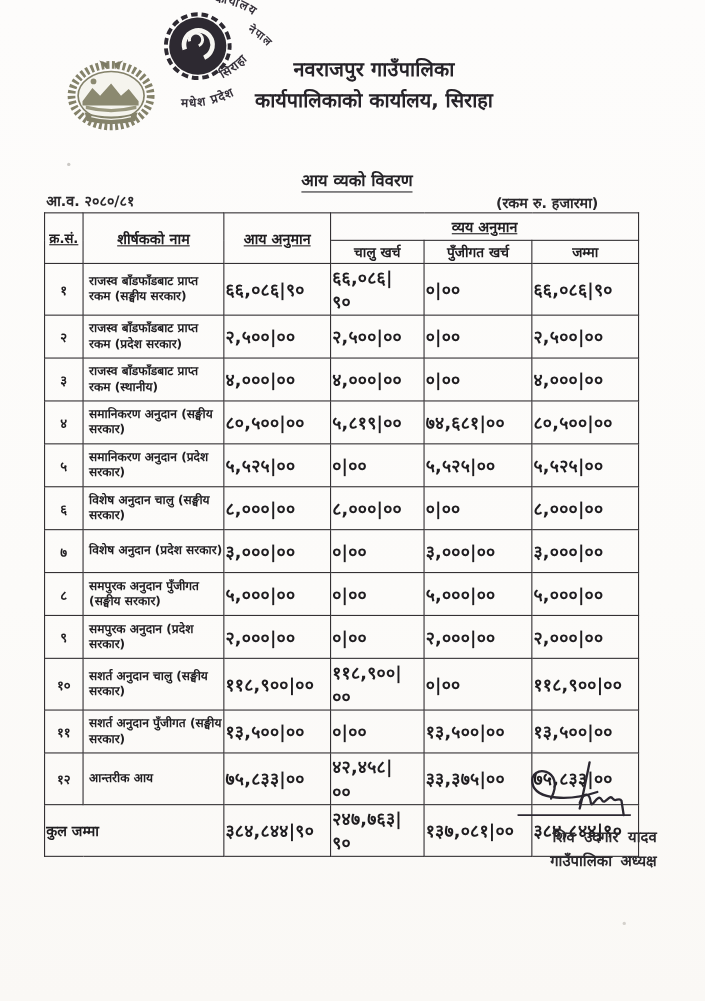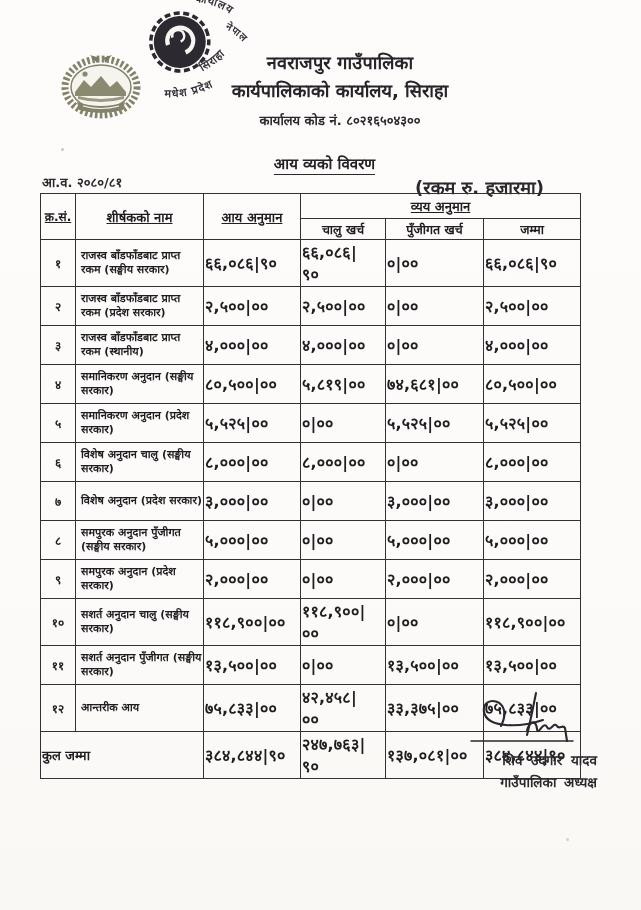--- a/index.html
+++ b/index.html
@@ -19,21 +19,21 @@
          transform:rotate(-24deg);opacity:.93;}
   .head-text{position:absolute;left:190px;top:50px;width:300px;text-align:center;}
   .head-line1{font-size:18px;font-weight:700;letter-spacing:.2px;color:#262329;}
   .head-line2{font-size:18px;font-weight:700;margin-top:4px;color:#262329;}
   .head-line3{font-size:13px;font-weight:700;margin-top:9px;color:#2a272d;}
   
   .doc-title{position:absolute;left:4px;top:153px;width:641px;text-align:center;}
   .doc-title span{font-size:15px;font-weight:700;border-bottom:1.6px solid #2a282b;
                   padding-bottom:1px;color:#242226;}
   .fy{position:absolute;left:42px;top:173px;font-size:13px;font-weight:700;color:#2a282b;}
-  .unit{position:absolute;right:97px;top:175px;font-size:18px;font-weight:700;color:#2a282b;}
+  .unit{position:absolute;right:97px;top:175px;font-size:13px;font-weight:700;color:#2a282b;}
   
   table.main{
     position:absolute;left:40px;top:193px;width:540px;
     border-collapse:collapse;table-layout:fixed;
   }
   table.main th,table.main td{
     border:1.6px solid #343134;
     color:#1f1d20;
     overflow:hidden;
   }
@@ -89,21 +89,20 @@
       <text><textPath href="#arcTop" startOffset="6%">कार्यालय</textPath></text>
       <text><textPath href="#arcMid" startOffset="42%">सिराहा</textPath></text>
       <text><textPath href="#arcBot" startOffset="4%">मधेश प्रदेश</textPath></text>
       <text font-size="10"><textPath href="#arcSide" startOffset="8%">नेपाल</textPath></text>
     </g>
   </svg>
 
   <div class="head-text">
     <div class="head-line1">नवराजपुर गाउँपालिका</div>
     <div class="head-line2">कार्यपालिकाको कार्यालय, सिराहा</div>
-    <div class="head-line3">कार्यालय कोड नं. ८०२१६५०४३००</div>
   </div>
 
   <div class="doc-title">
     <span>आय व्यको विवरण</span>
   </div>
   <div class="fy">आ.व. २०८०/८१</div>
   <div class="unit">(रकम रु. हजारमा)</div>
 
   <table class="main">
     <colgroup>

